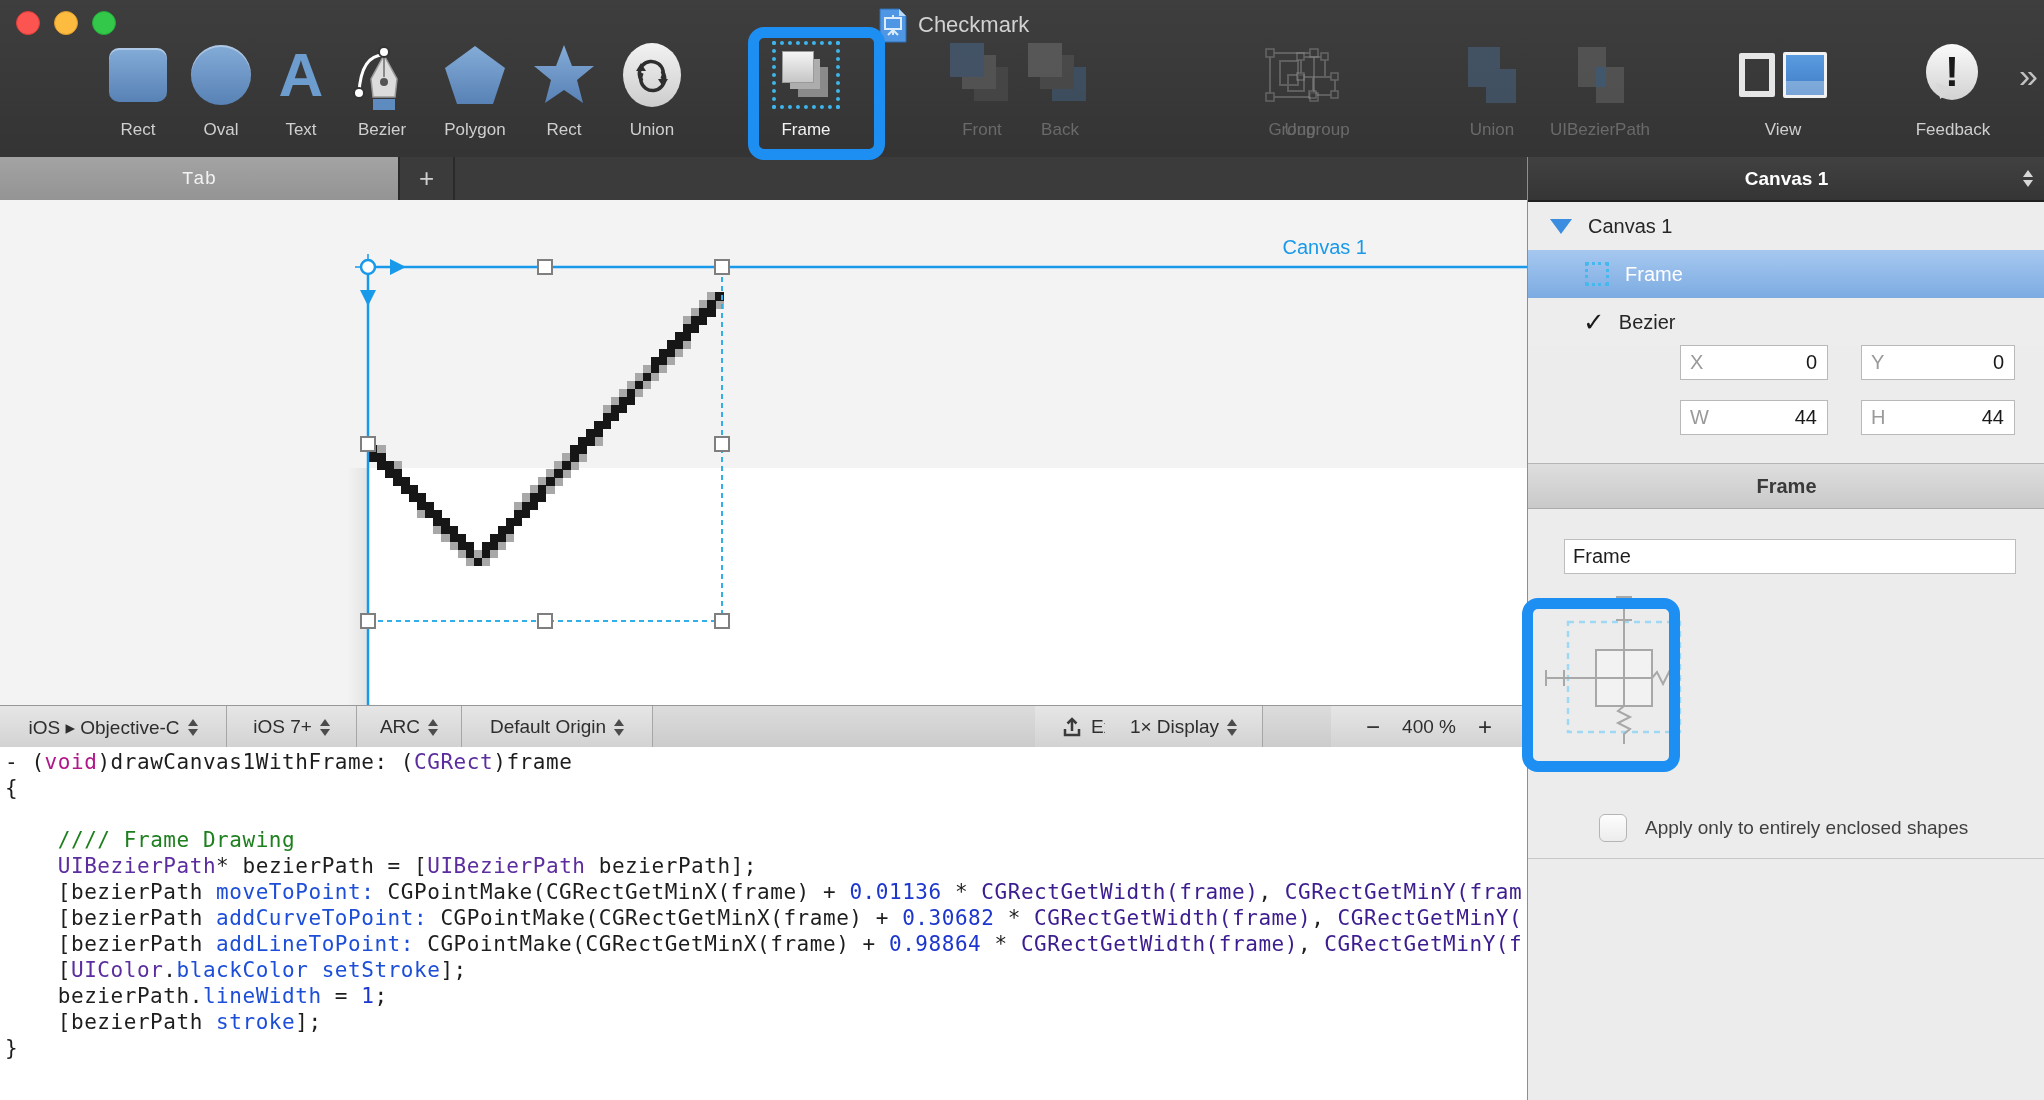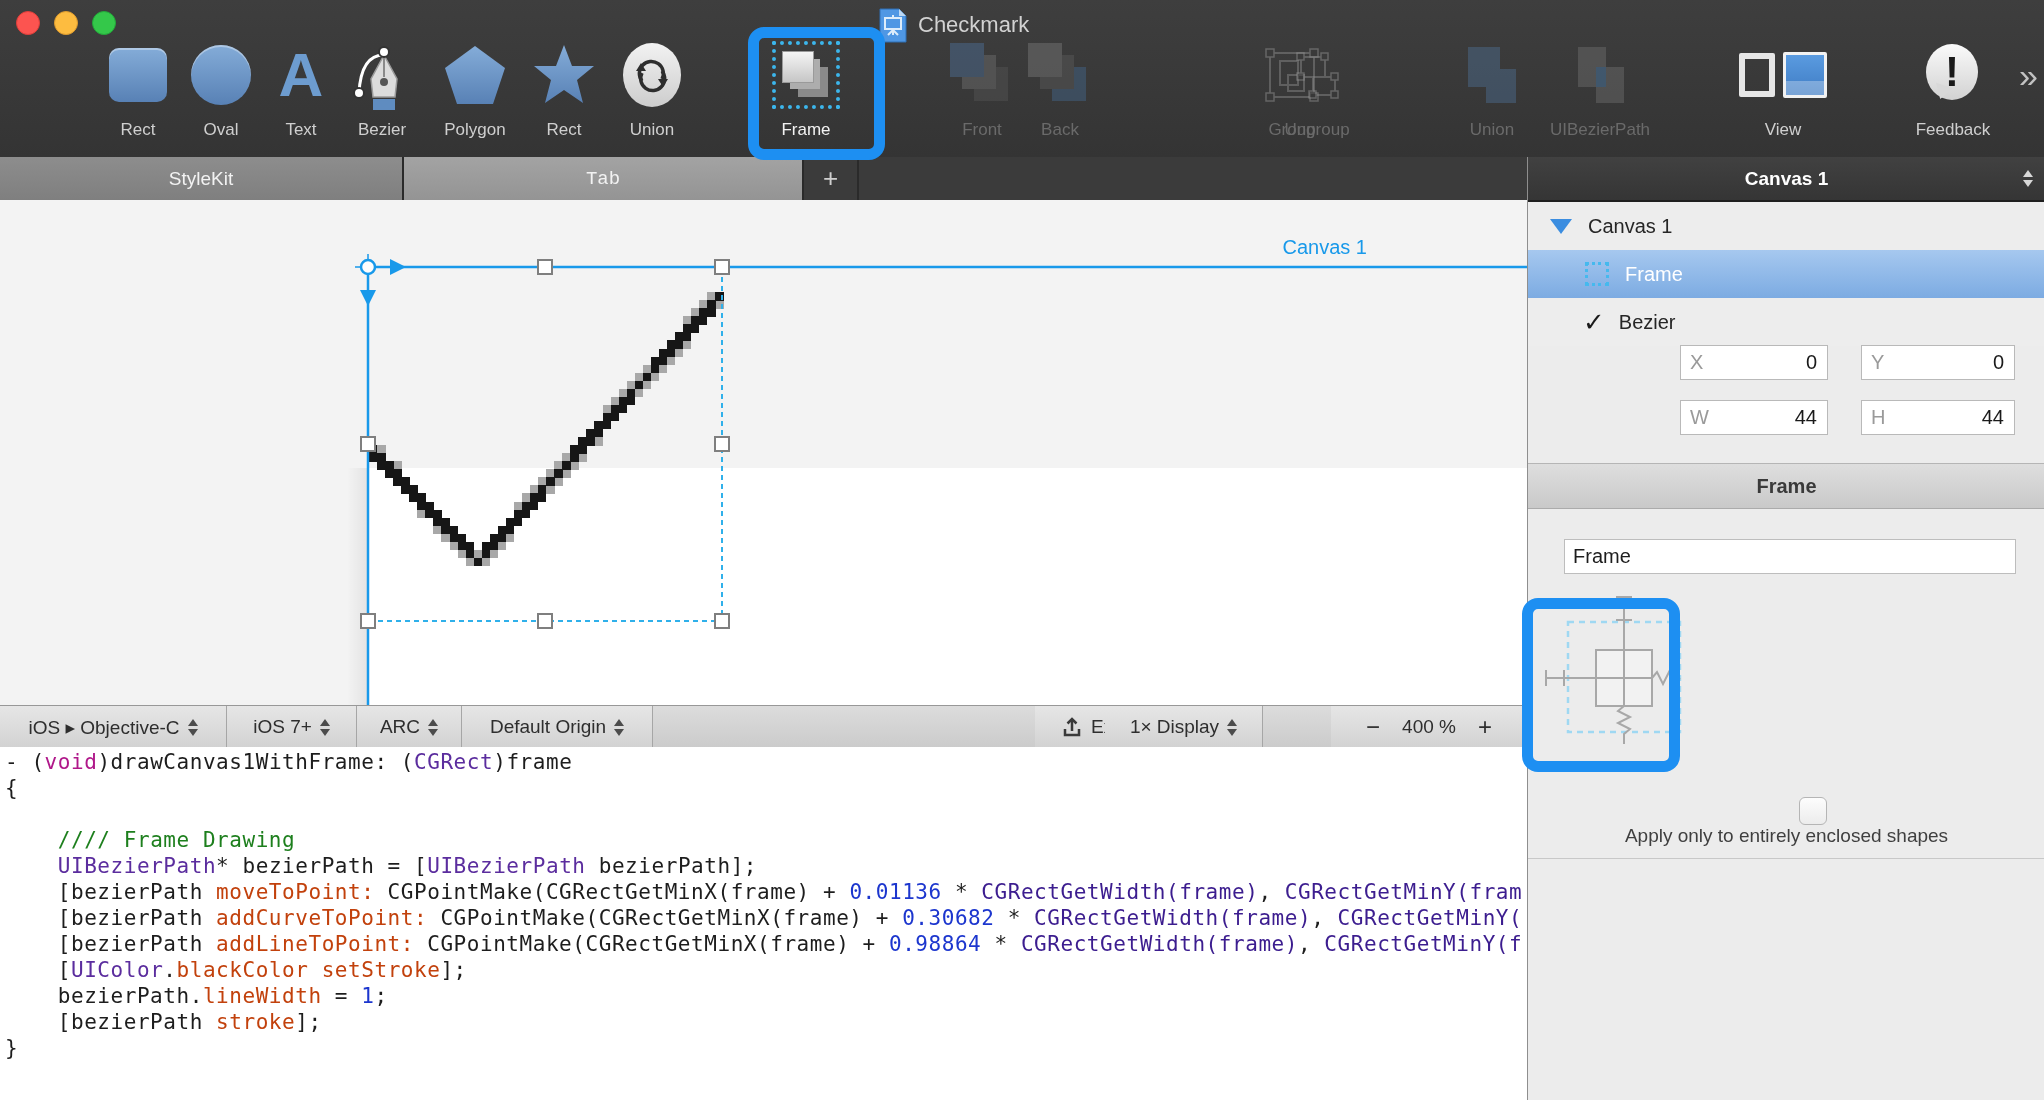--- a/index.html
+++ b/index.html
@@ -47,21 +47,21 @@
   .chk-glyph{font-size:26px;color:#1a1a1a;margin-left:55px;margin-right:14px;line-height:1;}
   #sect-frame{position:absolute;left:0;top:306px;width:100%;height:44px;
               background:linear-gradient(#dedede,#c9c9c9);border-top:1px solid #b5b5b5;border-bottom:1px solid #ababab;
               display:flex;align-items:center;justify-content:center;font-size:20px;font-weight:bold;color:#3a3a3a;}
   #name-input{position:absolute;left:36px;top:382px;width:434px;height:33px;border:1px solid #bdbdbd;
               background:#fff;font-size:20px;color:#1d1d1d;padding:0 8px;font-family:"Liberation Sans",sans-serif;}
   .fld{position:absolute;height:33px;background:#fff;border:1px solid #b9b9b9;display:flex;align-items:center;
        font-size:20px;}
   .fld .fl{color:#9a9a9a;margin-left:9px;flex:1;}
   .fld .fv{color:#1a1a1a;margin-right:10px;}
-  #cb-row{position:absolute;left:0;top:640px;width:100%;height:62px;display:flex;align-items:center;flex-direction:column;}
+  #cb-row{position:absolute;left:0;top:640px;width:100%;height:62px;display:flex;align-items:center;}
   #cb-box{width:26px;height:26px;border:1px solid #b5b5b5;border-radius:6px;
           background:linear-gradient(#fdfdfd,#ececec);margin-left:71px;margin-right:18px;}
   #cb-label{font-size:19px;color:#3f3f3f;}
   #panel-div{position:absolute;left:0;top:701px;width:100%;height:1px;background:#c8c8c8;}
   
   #canvas-area{position:absolute;left:0;top:200px;width:1527px;height:505px;background:#f3f3f3;overflow:hidden;}
   #cv-white{position:absolute;left:369px;top:268px;right:0;bottom:0;background:#fff;}
   #cv-shadow{position:absolute;left:347px;top:268px;width:22px;bottom:0;
              background:linear-gradient(to right,rgba(0,0,0,0),rgba(0,0,0,.07));}
   #cv-label{position:absolute;right:160px;top:36px;color:#1899ea;font-size:20px;}
@@ -72,21 +72,21 @@
            background:linear-gradient(#dcdcdc,#cbcbcb);border-top:1px solid #989898;border-bottom:1px solid #8f8f8f;}
   .seg{position:absolute;top:0;height:100%;display:flex;align-items:center;justify-content:center;gap:8px;
        font-size:19px;color:#2e2e2e;border-right:1px solid #a6a6a6;background:linear-gradient(#e6e6e6,#d2d2d2);}
   .stepper.dark .up{border-bottom-color:#4c4c4c;}
   .stepper.dark .dn{border-top-color:#4c4c4c;}
   .zbtn{font-size:24px;color:#2e2e2e;}
   
   #code{position:absolute;left:0;top:747px;width:1527px;height:353px;background:#fff;overflow:hidden;}
   #code pre{margin:0;padding:2px 0 0 5px;font-family:"DejaVu Sans Mono",monospace;
             font-size:21px;letter-spacing:.55px;line-height:26px;color:#1d1d1d;white-space:pre;}
-  .c-kw{color:#b0188a;} .c-type{color:#5b2d9e;} .c-sel{color:#c2410c;}
+  .c-kw{color:#b0188a;} .c-type{color:#5b2d9e;} .c-sel{color:#1d4ed8;}
   .c-fn{color:#3c1d8f;} .c-num{color:#1c36ce;} .c-com{color:#1d7f1d;}
 </style>
 </head>
 <body>
 
 <div id="app">
 
   <div id="toolbar">
     <div class="tl" style="left:16px;background:#fc5450;border:1px solid #df3e3a;"></div>
     <div class="tl" style="left:54px;background:#fdbc40;border:1px solid #de9b2d;"></div>
@@ -279,21 +279,20 @@
           </div>
      <div class="tlabel">Feedback</div>
         </div>
       </div>
     <div id="overflow">»</div>
   </div>
 
   <div class="hl-box" style="left:748px;top:27px;width:115px;height:111px;"></div>
 
   <div id="tabbar">
-      <div class="tab t-a" style="width: 402px;">StyleKit</div>
       <div class="tab t-b" style="width: 398px; font-family: Liberation Mono, monospace;">Tab</div>
       <div class="tab t-plus" style="width: 53px;">+</div>
     </div>
 
   <div id="canvas-area">
     <div id="cv-white"></div>
     <div id="cv-shadow"></div>
     <div id="checkmark">
         <div class="px" style="left: 377.1px; top: 245.1px; width: 8.45px; height: 8.45px; background: rgb(168, 168, 168);"></div>
         <div class="px" style="left: 393.1px; top: 261.2px; width: 8.45px; height: 8.45px; background: rgb(168, 168, 168);"></div>

